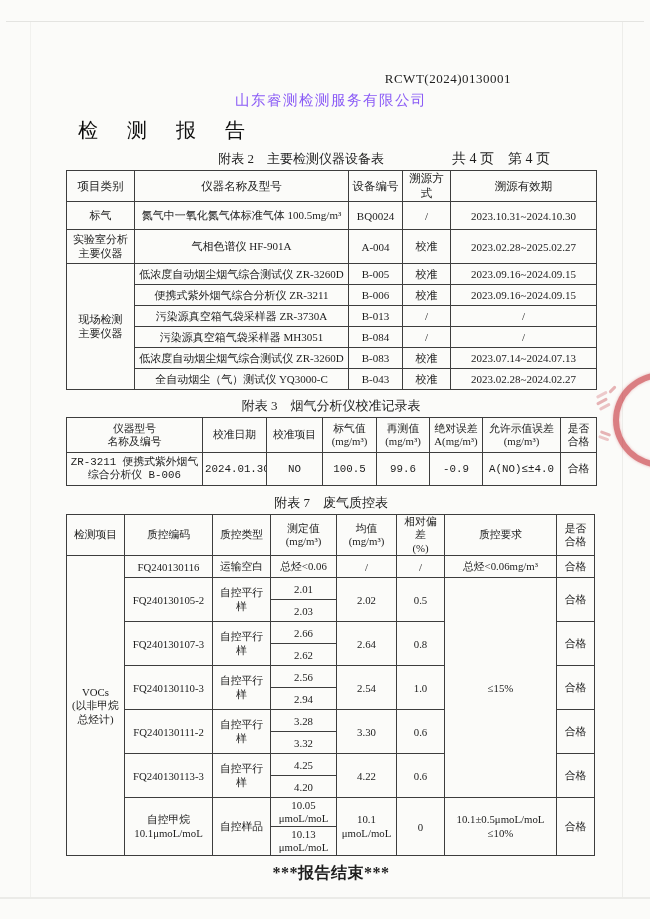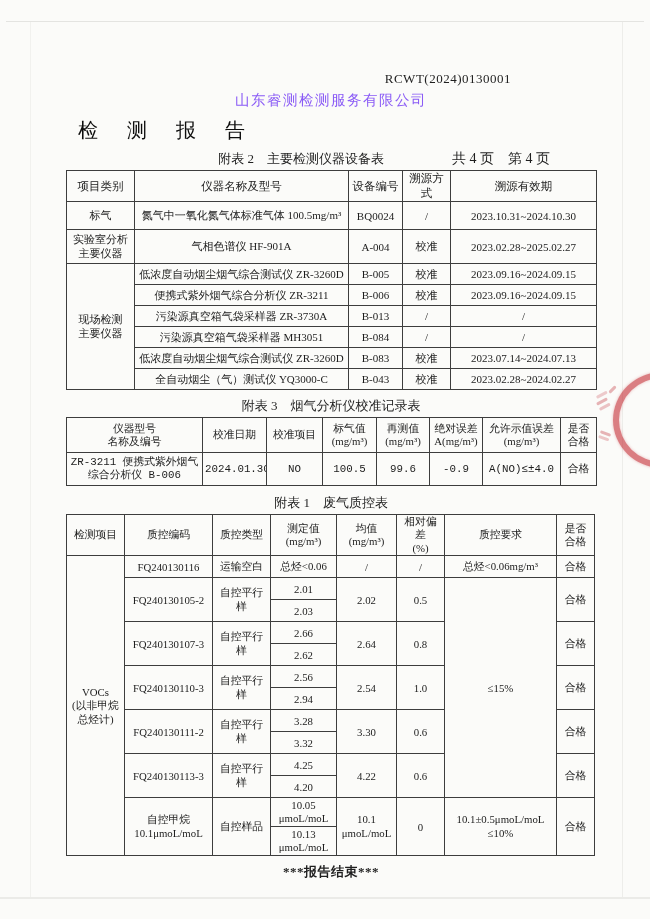--- a/index.html
+++ b/index.html
@@ -41,21 +41,21 @@
   .t3 tr.hr { height:35px; }
   .t3 tr.dr { height:33px;font-family:Liberation Mono, monospace; }
   .t3 td { font-size:10.8px; }
   .t4 { width:528px; }
   .t4 tr.hr { height:31px; }
   .t4 tr.single { height:22px; }
   .t4 tr.sub { height:22px; }
   .t4 tr.sub-tall { height:29px; }
   .t4 td { font-size:10.8px; }
 
-  .end-note { margin-top:7px; text-align:center; font-size:13px; font-weight:bold; letter-spacing:.5px; }
+  .end-note { margin-top:7px; text-align:center; font-size:16px; font-weight:bold; letter-spacing:.5px; }
 
   .stamp { position:absolute; left:584px; top:360px; width:66px; height:120px; pointer-events:none; }
   .stamp .arc {
     position:absolute; left:29px; top:12px; width:98px; height:96px; border-radius:50%;
     border:6px solid rgba(197,48,56,.62);
     box-shadow:0 0 3px rgba(197,48,56,.35), inset 0 0 3px rgba(197,48,56,.3);
   }
   .stamp .m { position:absolute; background:rgba(198,62,72,.38); border-radius:2px; }
   .stamp .m1 { left:12px; top:40px;  width:12px; height:3px; transform:rotate(-28deg);
                box-shadow:0 6px 0 rgba(198,62,72,.30), 3px -6px 0 rgba(198,62,72,.26); }
@@ -192,21 +192,21 @@
         <td>NO</td>
         <td>100.5</td>
         <td>99.6</td>
         <td>-0.9</td>
         <td>A(NO)≤±4.0</td>
         <td>合格</td>
       </tr>
     </tbody>
       </table>
 
-    <div class="caption" style="margin-top:8px;">附表 1　废气质控表</div>
+    <div class="caption" style="margin-top:8px;">附表 7　废气质控表</div>
 
     <table class="t4">
       <colgroup>
           <col style="width:58px">
           <col style="width:88px">
           <col style="width:58px">
           <col style="width:66px">
           <col style="width:60px">
           <col style="width:48px">
           <col style="width:112px">

